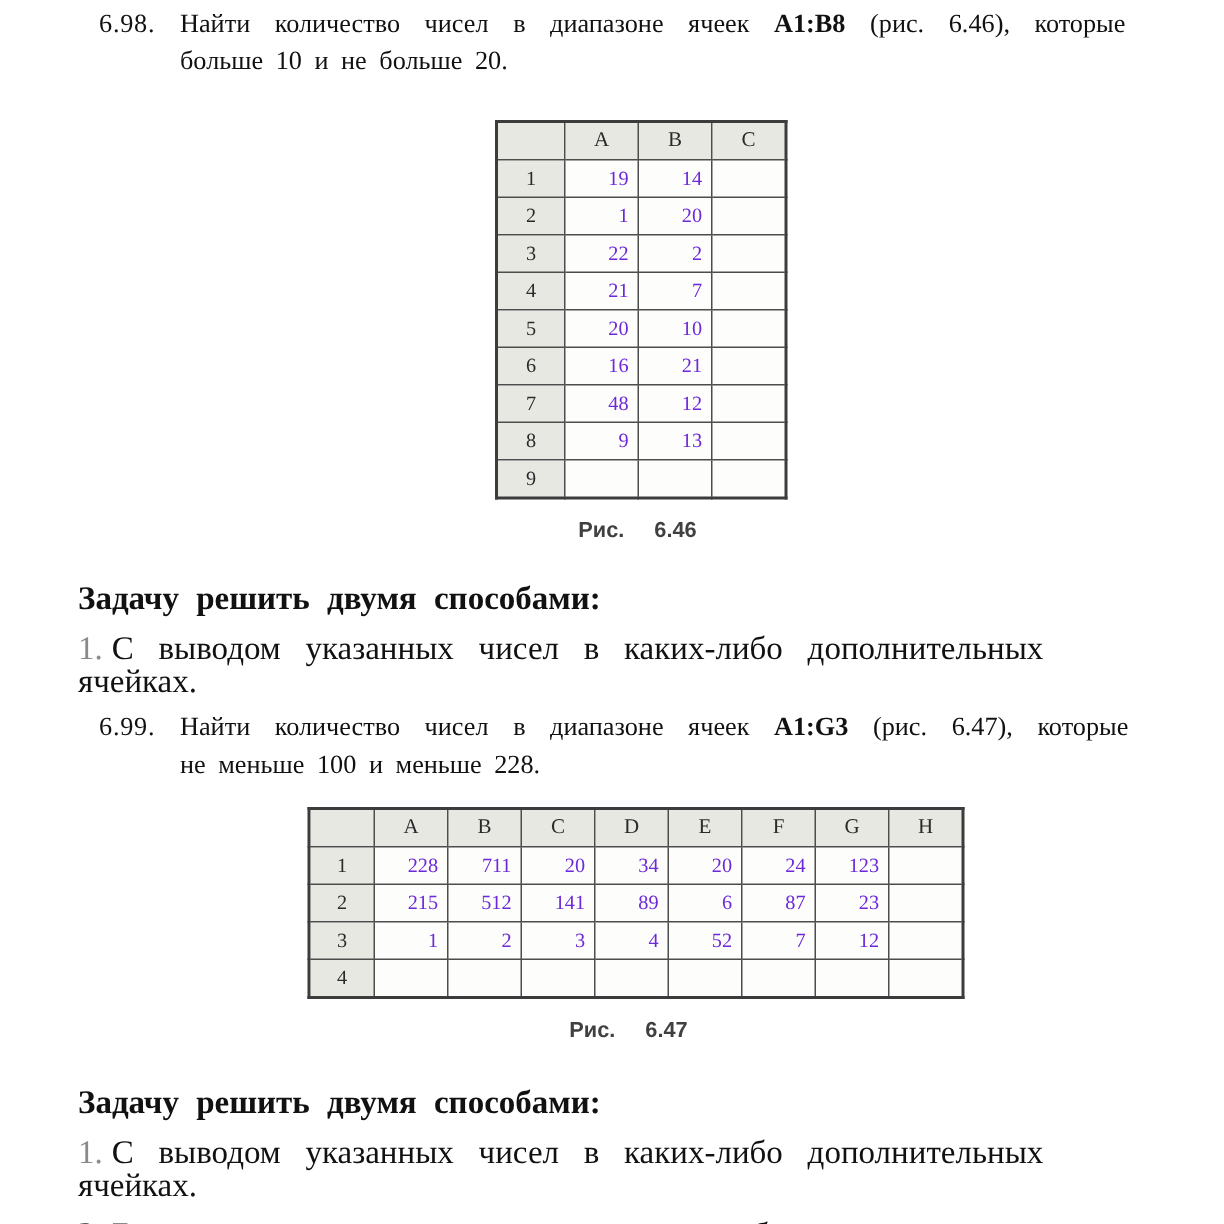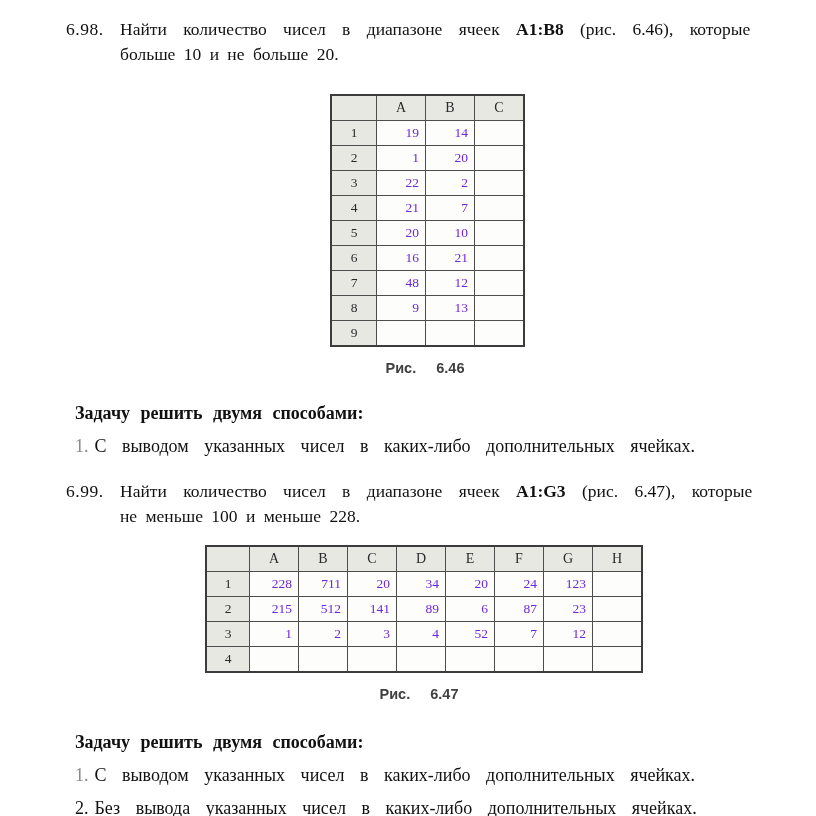--- a/index.html
+++ b/index.html
@@ -9,21 +9,21 @@
     width: 816px;
     height: 816px;
     overflow: hidden;
     font-family: "Liberation Serif", serif;
     color: #111111;
   }
   .page {
     position: relative;
     width: 816px;
     height: 816px;
-    padding-top: 17px;
+    padding-top: 3px;
     box-sizing: border-box;
   }
   
   .problem {
     display: flex;
     margin-left: 66px;
     width: 716px;
     font-size: 17.5px;
     line-height: 25px;
   }
@@ -83,39 +83,39 @@
     margin-top: 13px;
     text-align: center;
     font-family: "Liberation Sans", sans-serif;
     font-weight: 700;
     font-size: 14.5px;
     color: #404040;
   }
   .caption .capnum { margin-left: 20px; }
   
   .tasks {
-    margin-left: 75px;
+    margin-left: 52px;
     width: 668px;
-    font-size: 18px;
+    font-size: 22px;
   }
   .tasks1 { margin-top: 26px; }
   .tasks2 { margin-top: 29px; }
   .tasks .intro {
     font-weight: 700;
     word-spacing: 6px;
     line-height: 22px;
   }
   .tasks .titem {
     margin-top: 11px;
     line-height: 22px;
     word-spacing: 11px;
   }
   .tasks .titem .inum { margin-right: 6px; }
   .tasks .titem.first .inum { color: #8a8a8a; }
-  .p699 { margin-top: 22px; }
+  .p699 { margin-top: 7px; }
 </style>
 </head>
 <body>
 
 <div class="page">
 
   <div class="problem">
     <span class="pnum">6.98.</span>
     <span class="ptext"><span class="line1"><span>Найти количество чисел в диапазоне ячеек</span> <b>A1:B8</b> <span>(рис. 6.46), которые</span></span><br>
     <span class="line2">больше 10 и не больше 20.</span></span>

